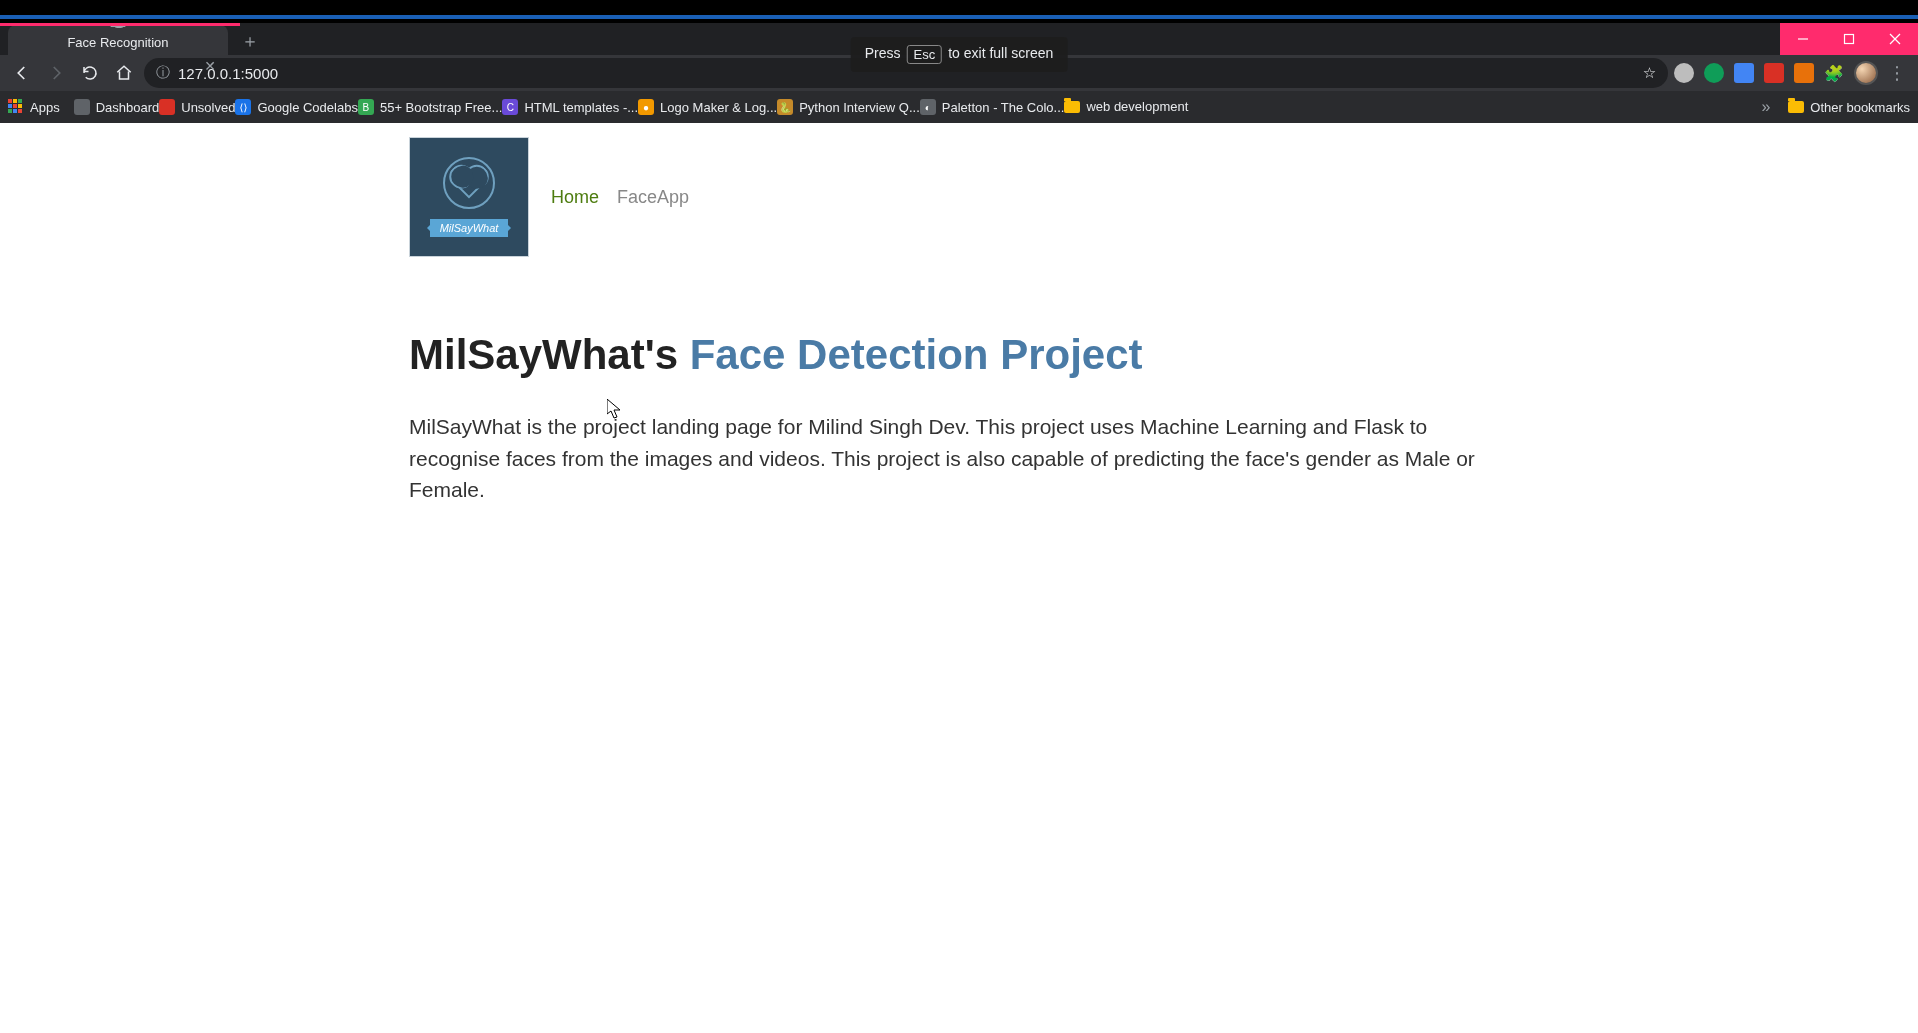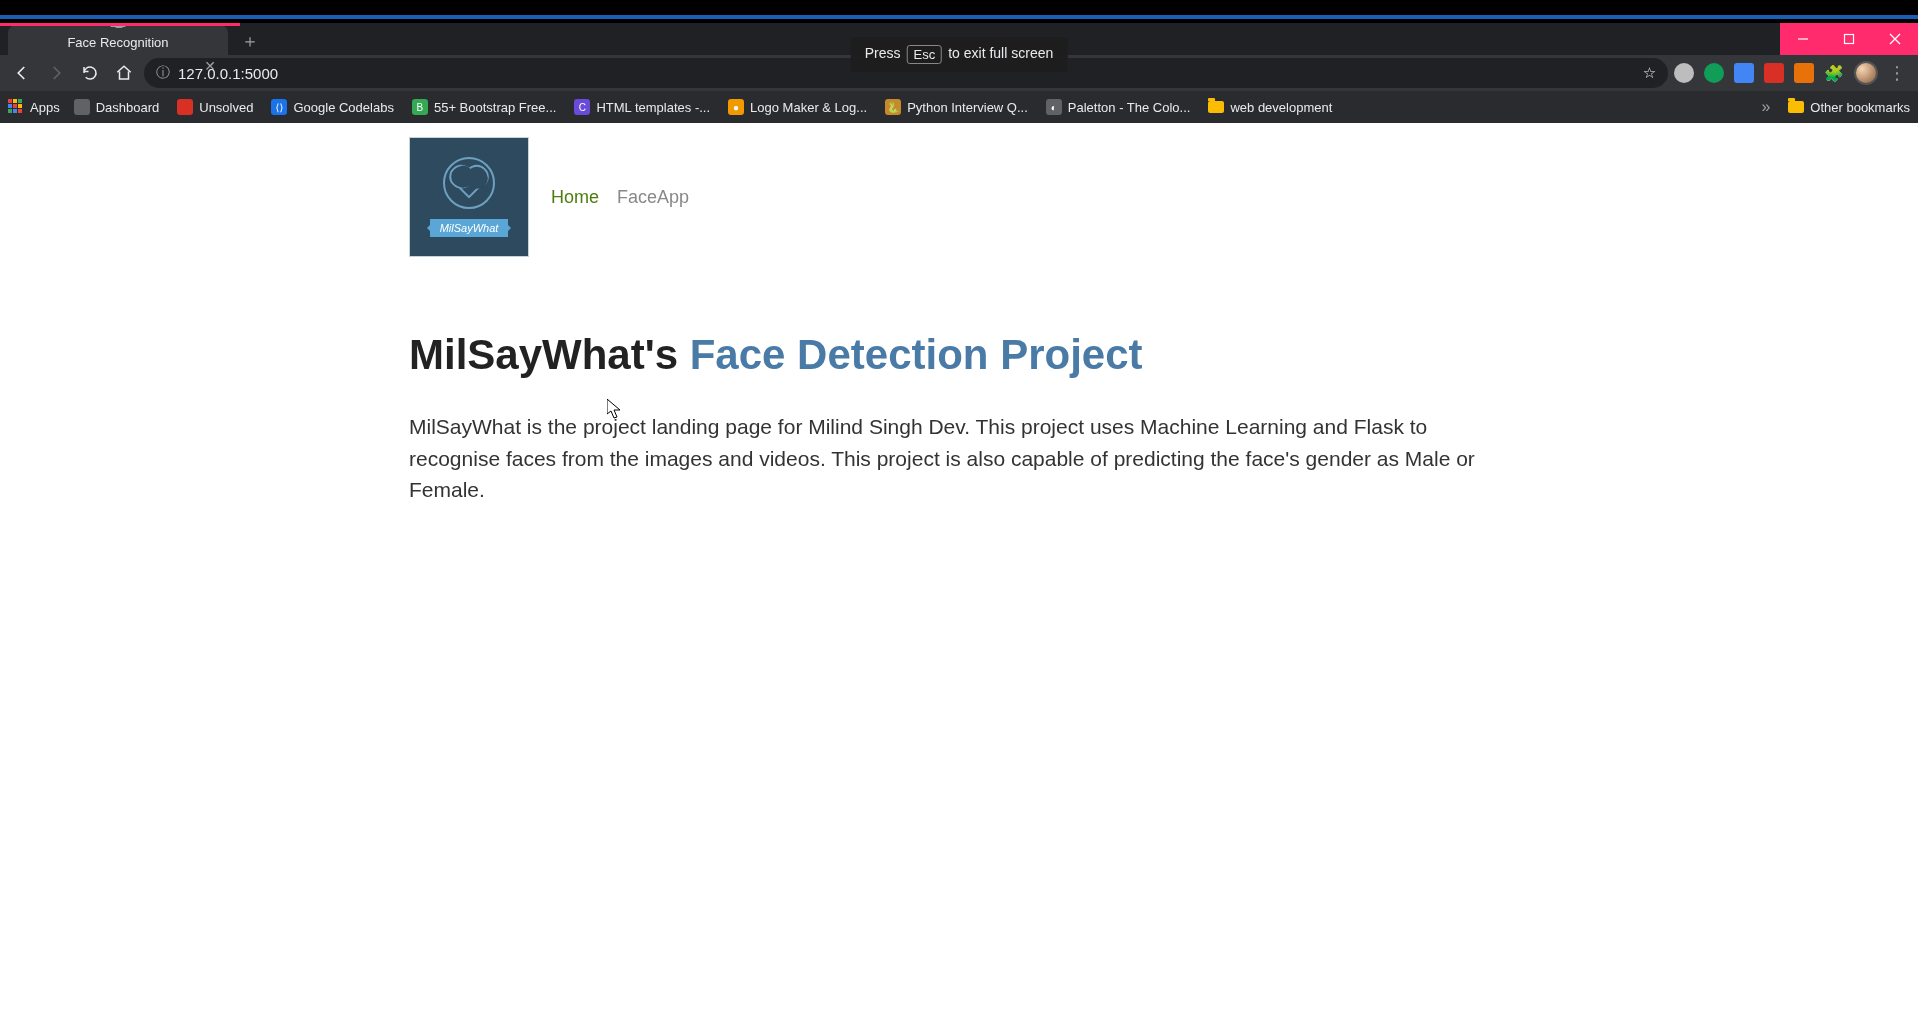--- a/index.html
+++ b/index.html
@@ -178,21 +178,21 @@
           <span></span>
           <span></span>
           <span></span>
           <span></span>
           <span></span>
           <span></span>
           <span></span>
         </span>
       <span>Apps</span>
     </div>
-    <div id="bk-items" style="display:flex;gap:18px;align-items:center">
+    <div id="bk-items" style="display:flex;align-items:flex-start">
         <div class="bk-item">
           <span class="bk-ico" style="background: rgb(95, 99, 104);"></span>
           <span>Dashboard</span>
         </div>
         <div class="bk-item">
           <span class="bk-ico" style="background: rgb(217, 48, 37);"></span>
           <span>Unsolved</span>
         </div>
         <div class="bk-item">
           <span class="bk-ico" style="background: rgb(26, 115, 232);">⟨⟩</span>

